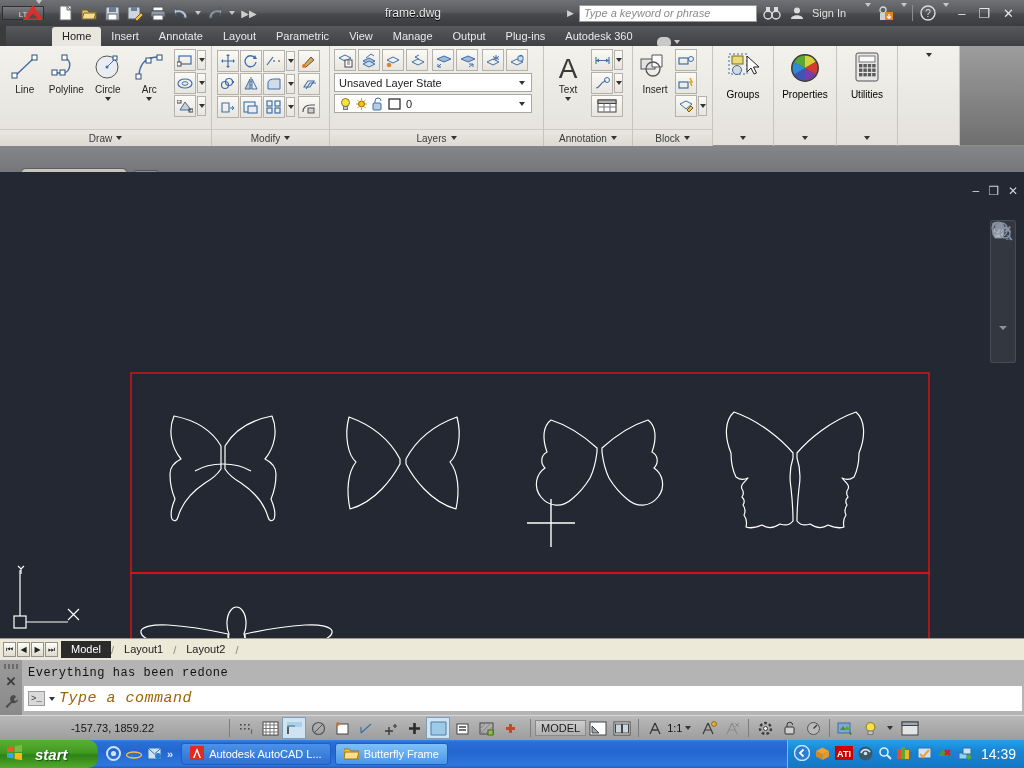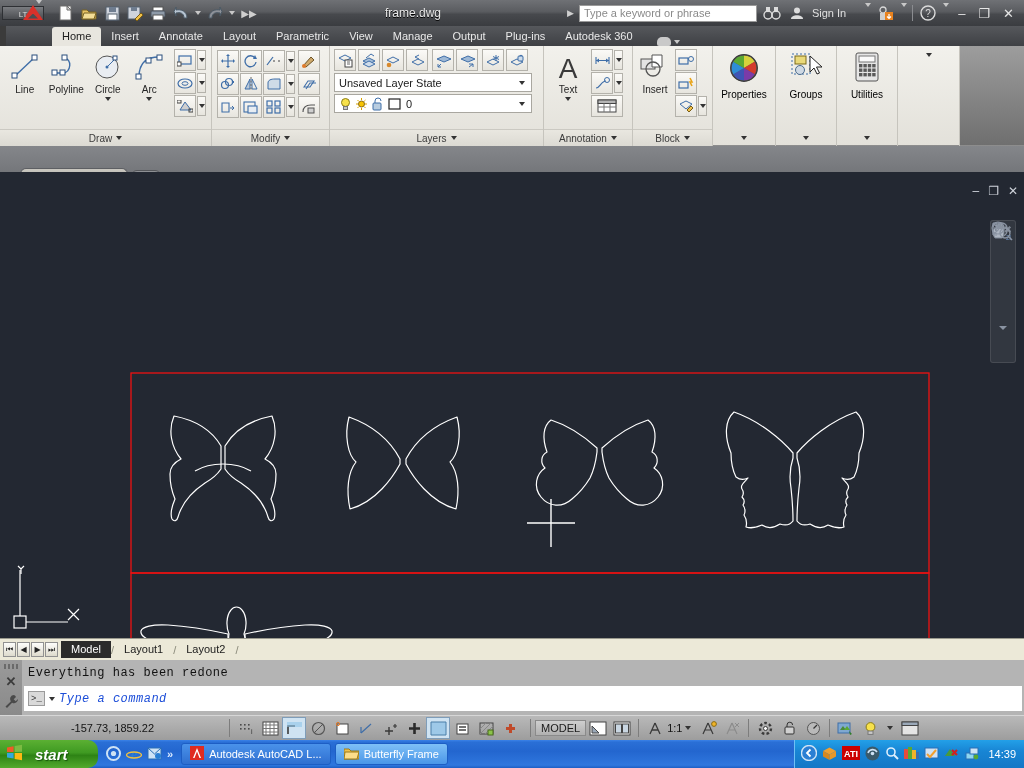--- a/index.html
+++ b/index.html
@@ -26,21 +26,21 @@
     position:relative;
   }
   .logo-a { width:0;height:0;border-left:10px solid transparent;border-right:10px solid transparent;border-bottom:15px solid #d9312a; position:relative; top:-1px;}
   .logo-a:after{content:"";position:absolute;left:-5px;top:9px;width:10px;height:5px;background:#4b4d51;clip-path:polygon(0 100%,50% 0,100% 100%);}
   .qat { display:flex; align-items:center; gap:3px; margin-left:12px; }
   .qat-ico { width:20px; height:20px; display:flex; align-items:center; justify-content:center; }
   .doctitle { flex:1; text-align:center; color:#e8e8e8; font-size:12px; text-shadow:0 1px 0 #000; }
   .infobar { display:flex; align-items:center; gap:5px; margin-right:6px; }
   .searchbox {
     width:178px; height:17px; background:#fff; border:1px solid #9a9a9a;
-    color:#8a8a8a; font-size:11px; padding:1px 4px;
+    color:#8a8a8a; font-style:italic; font-size:11px; padding:1px 4px;
     display:flex; align-items:center;
   }
   .signin { color:#e0e0e0; font-size:11px; }
   .wbtn { color:#e6e6e6; font-size:13px; padding:0 4px; cursor:default; }
   .tri-down { width:0;height:0;border-left:3px solid transparent;border-right:3px solid transparent;border-top:4px solid #c8c8c8; }
 
   
   .ribbontabs {
     position:absolute; left:6px; top:26px; width:1024px; height:20px;
     background: linear-gradient(to bottom,#56585c,#3e4044);
@@ -125,21 +125,21 @@
 
   
   .cmdzone { position:absolute; left:0; top:660px; width:1024px; height:55px; background:#b4b4b4; display:flex; }
   .cmdrail { width:22px; background:linear-gradient(to bottom,#9a9a9a,#8a8a8a); display:flex; flex-direction:column; align-items:center; gap:5px; padding-top:2px; color:#3a3a3a;}
   .cmdhist { flex:1; }
   .cmdline1 { height:26px; display:flex; align-items:center; padding-left:6px;
      font-family:"Liberation Mono", monospace; font-size:12px; color:#111; letter-spacing:0.5px; }
   .cmdinput { height:25px; background:#fff; margin:0 2px 2px 2px; display:flex; align-items:center; gap:4px; padding-left:4px; }
   .cmdprompt { width:17px;height:15px;border:1px solid #9b9b9b;background:#d9d9d9;color:#333;font-size:9px;
      display:flex;align-items:center;justify-content:center;font-family:"Liberation Mono",monospace;}
-  .cmdph { font-family:"Liberation Mono", monospace; font-size:12px; color:#1d4ed8; font-style:italic; letter-spacing:0.5px;}
+  .cmdph { font-family:"Liberation Mono", monospace; font-size:15px; color:#a16207; font-style:italic; letter-spacing:0.5px;}
 
   
   .statusbar {
     position:absolute; left:0; top:715px; width:1024px; height:25px;
     background:linear-gradient(to bottom,#b9b9b9,#9d9d9d); border-top:1px solid #d6d6d6;
     display:flex; align-items:center; font-size:11px; color:#1b1b1b;
   }
   .coords { width:225px; text-align:center; color:#141414; font-size:11px; }
   .sbtn { width:24px; height:22px; margin:0 0px; display:flex; align-items:center; justify-content:center;
      border:1px solid transparent; }
@@ -163,21 +163,21 @@
   .tbtn {
     height:22px; display:flex; align-items:center; gap:5px; padding:0 8px;
     background:linear-gradient(to bottom,#4a92ea,#2f6fd0); border:1px solid #1d5ec4; border-radius:3px;
     color:#fff; font-size:11px; margin-right:4px;
   }
   .tray {
     margin-left:auto; height:28px; display:flex; align-items:center; gap:5px; padding:0 6px;
     background:linear-gradient(to bottom,#23a0e8 0%,#1885d4 40%,#1477c6 100%);
     border-left:1px solid #6fc0f5; color:#fff; font-size:11px;
   }
-  .clock { margin-left:4px; margin-right:2px; font-size:11px; color:#fff; }
+  .clock { margin-left:4px; margin-right:2px; font-size:14px; color:#fff; }
 </style>
 </head>
 <body>
 
 <div class="app">
 
   <div class="titlebar">
     <div class="app-menu-btn">
       <div class="logo-a"></div>
       <span style="position:absolute;bottom:0;left:0;width:100%;text-align:center;font-size:8px;color:#ddd;">LT</span>
@@ -681,52 +681,52 @@
               </span>
           </div>
         </div>
       </div>
       <div class="panel-title">
         <span>Block</span>
         <span class="tri-s"></span>
       </div>
     </div>
 
+    <div class="panel" style="width:61px">
+      <div class="panel-body" style="flex-direction:column;align-items:center;padding-top:6px;">
+        <span class="ico32">
+          <svg width="34" height="32">
+            <rect x="2" y="2" width="18" height="20" fill="none" stroke="#3f6ea8" stroke-dasharray="2 2"></rect>
+            <rect x="5" y="4" width="11" height="8" fill="#e9d97a" stroke="#7a6a1a"></rect>
+            <circle cx="10" cy="18" r="4.5" fill="#cfd9e4" stroke="#4a6b8c"></circle>
+            <path d="M20 4 L20 20 L24 16 L27 22 L29.5 21 L26.5 15 L32 15 Z" fill="#fff" stroke="#222"></path>
+          </svg>
+        </span>
+        <span class="lbl" style="font-size:10px;margin-top:3px;">Groups</span>
+      </div>
+      <div class="panel-title" style="background:transparent;border-top:none;">
+        <span class="tri-s"></span>
+      </div>
+    </div>
+
     <div class="panel" style="width:63px;align-items:center">
       <div class="panel-body" style="flex-direction:column;align-items:center;padding-top:6px;">
         <span class="ico32">
           <svg width="36" height="36" viewBox="0 0 36 36">
             <circle cx="18" cy="18" r="15" fill="#555"></circle>
             <path d="M18 18 L18 4 A14 14 0 0 1 30 11 Z" fill="#d6d13c"></path>
             <path d="M18 18 L30 11 A14 14 0 0 1 30 25 Z" fill="#d33b2e"></path>
             <path d="M18 18 L30 25 A14 14 0 0 1 18 32 Z" fill="#7b3ba8"></path>
             <path d="M18 18 L18 32 A14 14 0 0 1 6 25 Z" fill="#3f54b5"></path>
             <path d="M18 18 L6 25 A14 14 0 0 1 6 11 Z" fill="#2e8dd6"></path>
             <path d="M18 18 L6 11 A14 14 0 0 1 18 4 Z" fill="#5aa832"></path>
             <circle cx="18" cy="18" r="15" fill="none" stroke="#3a3a3a" stroke-width="1.4"></circle>
           </svg>
         </span>
         <span class="lbl" style="font-size:10px;margin-top:3px;">Properties</span>
-      </div>
-      <div class="panel-title" style="background:transparent;border-top:none;">
-        <span class="tri-s"></span>
-      </div>
-    </div>
-
-    <div class="panel" style="width:61px">
-      <div class="panel-body" style="flex-direction:column;align-items:center;padding-top:6px;">
-        <span class="ico32">
-          <svg width="34" height="32">
-            <rect x="2" y="2" width="18" height="20" fill="none" stroke="#3f6ea8" stroke-dasharray="2 2"></rect>
-            <rect x="5" y="4" width="11" height="8" fill="#e9d97a" stroke="#7a6a1a"></rect>
-            <circle cx="10" cy="18" r="4.5" fill="#cfd9e4" stroke="#4a6b8c"></circle>
-            <path d="M20 4 L20 20 L24 16 L27 22 L29.5 21 L26.5 15 L32 15 Z" fill="#fff" stroke="#222"></path>
-          </svg>
-        </span>
-        <span class="lbl" style="font-size:10px;margin-top:3px;">Groups</span>
       </div>
       <div class="panel-title" style="background:transparent;border-top:none;">
         <span class="tri-s"></span>
       </div>
     </div>
 
     <div class="panel" style="width:61px">
       <div class="panel-body" style="flex-direction:column;align-items:center;padding-top:6px;">
         <span class="ico32">
           <svg width="28" height="32">

